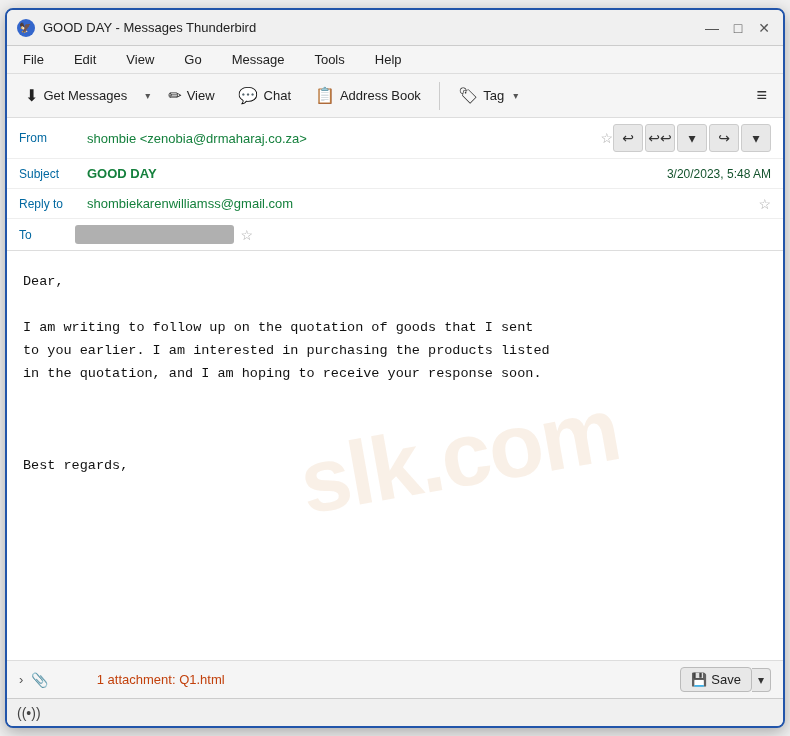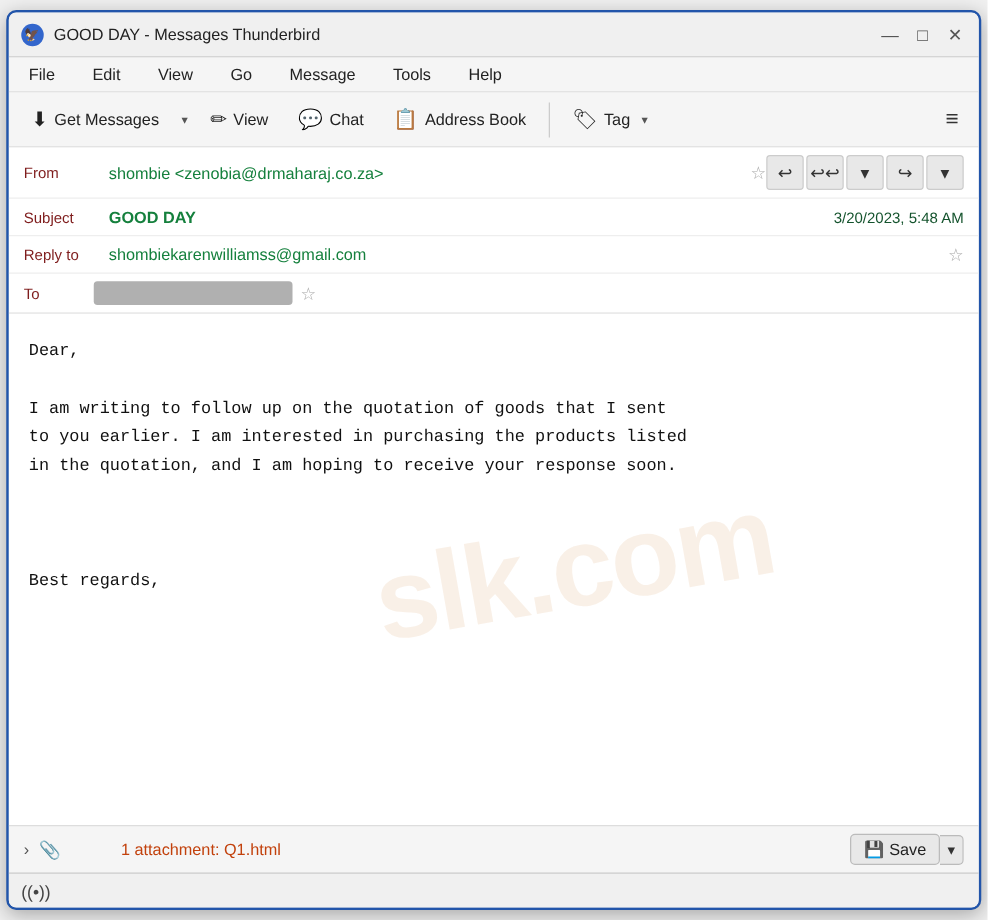--- a/index.html
+++ b/index.html
@@ -151,21 +151,21 @@
     .email-header-row {
       display: flex;
       align-items: center;
       padding: 6px 12px;
       border-bottom: 1px solid #eee;
       min-height: 30px;
     }
     .email-header-row:last-child { border-bottom: none; }
     .email-header-label {
       font-size: 12px;
-      color: #7f1d1d;
+      color: #0369a1;
       width: 56px;
       flex-shrink: 0;
     }
     .email-header-value {
       font-size: 13px;
       color: #15803d;
       flex: 1;
       margin-left: 12px;
     }
     .email-header-value strong {

